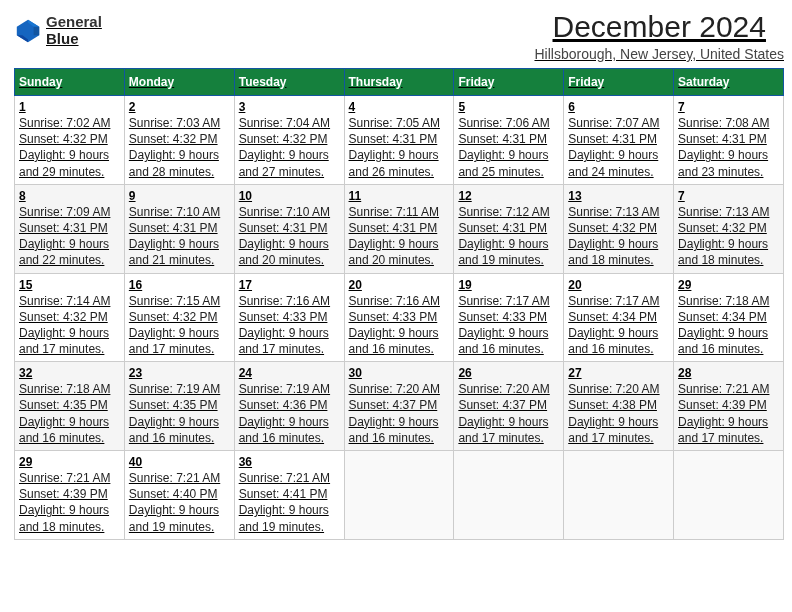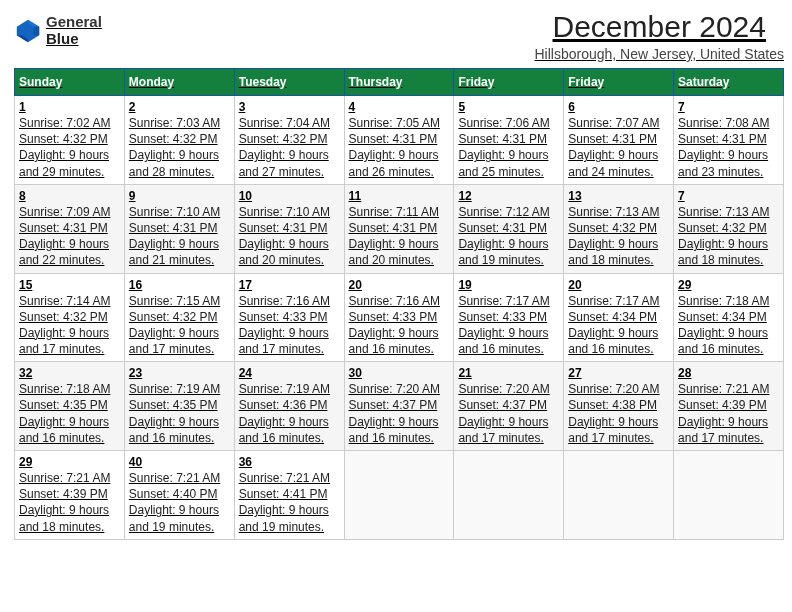--- a/index.html
+++ b/index.html
@@ -232,21 +232,21 @@
           </td>
           <td>
             <span class="day-num">24</span>
             <div class="day-info">Sunrise: 7:19 AM<br>Sunset: 4:36 PM<br>Daylight: 9 hours and 16 minutes.</div>
           </td>
           <td>
             <span class="day-num">30</span>
             <div class="day-info">Sunrise: 7:20 AM<br>Sunset: 4:37 PM<br>Daylight: 9 hours and 16 minutes.</div>
           </td>
           <td>
-            <span class="day-num">21</span>
+            <span class="day-num">26</span>
             <div class="day-info">Sunrise: 7:20 AM<br>Sunset: 4:37 PM<br>Daylight: 9 hours and 17 minutes.</div>
           </td>
           <td>
             <span class="day-num">27</span>
             <div class="day-info">Sunrise: 7:20 AM<br>Sunset: 4:38 PM<br>Daylight: 9 hours and 17 minutes.</div>
           </td>
           <td>
             <span class="day-num">28</span>
             <div class="day-info">Sunrise: 7:21 AM<br>Sunset: 4:39 PM<br>Daylight: 9 hours and 17 minutes.</div>
           </td>

